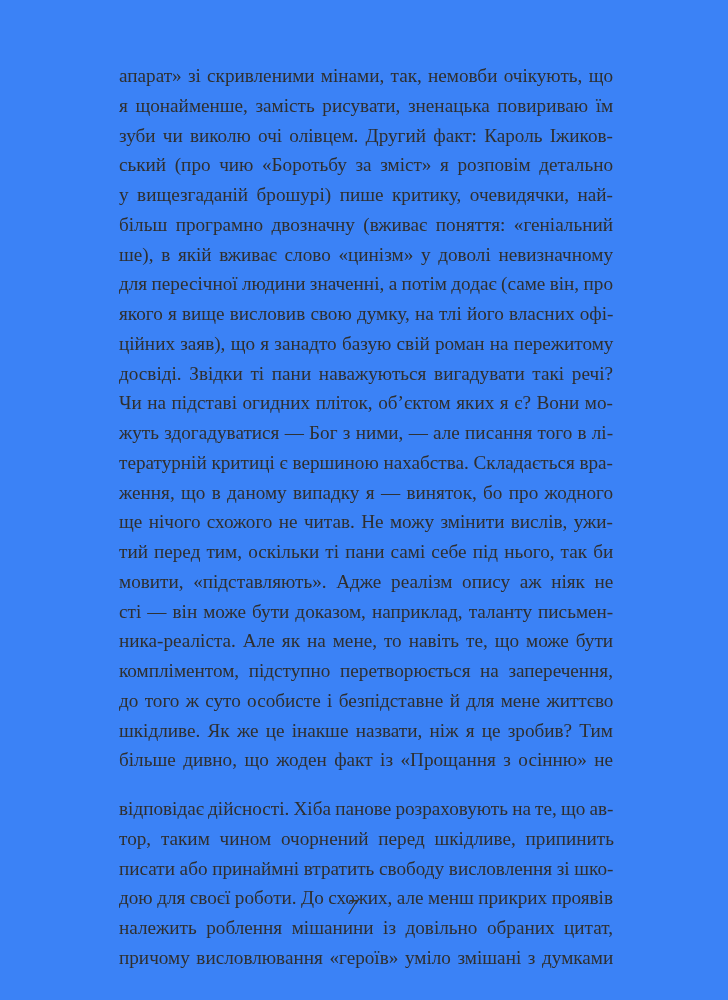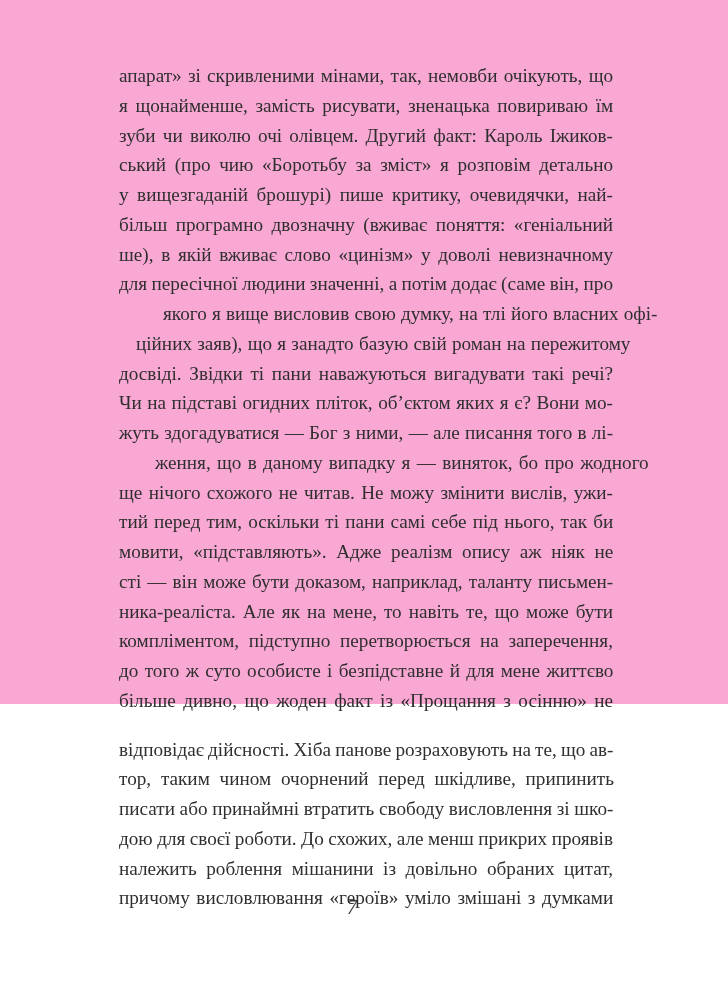--- a/index.html
+++ b/index.html
@@ -10,22 +10,22 @@
     body {
       width: 728px;
       height: 1000px;
       position: relative;
       overflow: hidden;
     }
     .page {
       position: absolute;
       left: 0; top: 0;
       width: 728px;
-      height: 704px;
-      background: #f9a8d4;
+      height: 1000px;
+      background: #3b82f6;
     }
     .text-block {
       position: absolute;
       left: 119px;
       top: 61px;
       width: 494px;
       font-family: "Liberation Serif", "DejaVu Serif", serif;
       font-size: 19.2px;
       line-height: 29.75px;
       color: #2f2f2f;
@@ -60,33 +60,35 @@
 <div class="page">
   <div class="text-block" id="text-block">
       <span class="line" style="white-space: nowrap; display: block; word-spacing: 1.42857px;">апарат» зі скривленими мінами, так, немовби очікують, що</span>
       <span class="line" style="white-space: nowrap; display: block; word-spacing: 2.83333px;">я щонайменше, замість рисувати, зненацька повириваю їм</span>
       <span class="line" style="white-space: nowrap; display: block; word-spacing: 2.375px;">зуби чи виколю очі олівцем. Другий факт: Кароль Іжиков-</span>
       <span class="line" style="white-space: nowrap; display: block; word-spacing: 3.75px;">ський (про чию «Боротьбу за зміст» я розповім детально</span>
       <span class="line" style="white-space: nowrap; display: block; word-spacing: 3.66667px;">у вищезгаданій брошурі) пише критику, очевидячки, най-</span>
       <span class="line" style="white-space: nowrap; display: block; word-spacing: 3.6px;">більш програмно двозначну (вживає поняття: «геніальний</span>
       <span class="line" style="white-space: nowrap; display: block; word-spacing: 2.875px;">ше), в якій вживає слово «цинізм» у доволі невизначному</span>
       <span class="line" style="white-space: nowrap; display: block; word-spacing: -0.444444px;">для пересічної людини значенні, а потім додає (саме він, про</span>
-      <span class="line" style="white-space: nowrap; display: block; word-spacing: 0.4px; margin-left: 44px;">якого я вище висловив свою думку, на тлі його власних офі-</span>
-      <span class="line" style="white-space: nowrap; display: block; word-spacing: 0.444444px; margin-left: 17px;">ційних заяв), що я занадто базую свій роман на пережитому</span>
+      <span class="line" style="white-space: nowrap; display: block; word-spacing: 0.4px;">якого я вище висловив свою думку, на тлі його власних офі-</span>
+      <span class="line" style="white-space: nowrap; display: block; word-spacing: 0.444444px;">ційних заяв), що я занадто базую свій роман на пережитому</span>
       <span class="line" style="white-space: nowrap; display: block; word-spacing: 2.85714px;">досвіді. Звідки ті пани наважуються вигадувати такі речі?</span>
       <span class="line" style="white-space: nowrap; display: block; word-spacing: 0.7px;">Чи на підставі огидних пліток, об’єктом яких я є? Вони мо-</span>
       <span class="line" style="white-space: nowrap; display: block; word-spacing: 0.454545px;">жуть здогадуватися — Бог з ними, — але писання того в лі-</span>
-      <span class="line" style="white-space: nowrap; display: block; word-spacing: 1.5px; margin-left: 36px;">ження, що в даному випадку я — виняток, бо про жодного</span>
+      <span class="line" style="white-space: nowrap; display: block; word-spacing: -0.166667px;">тературній критиці є вершиною нахабства. Складається вра-</span>
+      <span class="line" style="white-space: nowrap; display: block; word-spacing: 1.5px;">ження, що в даному випадку я — виняток, бо про жодного</span>
       <span class="line" style="white-space: nowrap; display: block; word-spacing: 1.55556px;">ще нічого схожого не читав. Не можу змінити вислів, ужи-</span>
       <span class="line" style="white-space: nowrap; display: block; word-spacing: 1.27273px;">тий перед тим, оскільки ті пани самі себе під нього, так би</span>
       <span class="line" style="white-space: nowrap; display: block; word-spacing: 4.85714px;">мовити, «підставляють». Адже реалізм опису аж ніяк не</span>
       <span class="line" style="white-space: nowrap; display: block; word-spacing: 1.25px;">сті — він може бути доказом, наприклад, таланту письмен-</span>
       <span class="line" style="white-space: nowrap; display: block; word-spacing: 2.2px;">ника-реаліста. Але як на мене, то навіть те, що може бути</span>
       <span class="line" style="white-space: nowrap; display: block; word-spacing: 4.75px;">компліментом, підступно перетворюється на заперечення,</span>
       <span class="line" style="white-space: nowrap; display: block; word-spacing: 1.5px;">до того ж суто особисте і безпідставне й для мене життєво</span>
+      <span class="line" style="white-space: nowrap; display: block; word-spacing: 2.4px;">шкідливе. Як же це інакше назвати, ніж я це зробив? Тим</span>
       <span class="line" style="white-space: nowrap; display: block; word-spacing: 2.66667px;">більше дивно, що жоден факт із «Прощання з осінню» не</span>
       <span class="line" style="white-space: nowrap; display: block; word-spacing: -0.625px; margin-top: 19px;">відповідає дійсності. Хіба панове розраховують на те, що ав-</span>
       <span class="line" style="white-space: nowrap; display: block; word-spacing: 5px;">тор, таким чином очорнений перед шкідливе, припинить</span>
       <span class="line" style="white-space: nowrap; display: block; word-spacing: -0.142857px;">писати або принаймні втратить свободу висловлення зі шко-</span>
       <span class="line" style="white-space: nowrap; display: block; word-spacing: -0.333333px;">дою для своєї роботи. До схожих, але менш прикрих проявів</span>
       <span class="line" style="white-space: nowrap; display: block; word-spacing: 4.66667px;">належить роблення мішанини із довільно обраних цитат,</span>
       <span class="line" style="white-space: nowrap; display: block; word-spacing: 1.83333px;">причому висловлювання «героїв» уміло змішані з думками</span>
     </div>
   <div class="page-number">
     <span>7</span>

